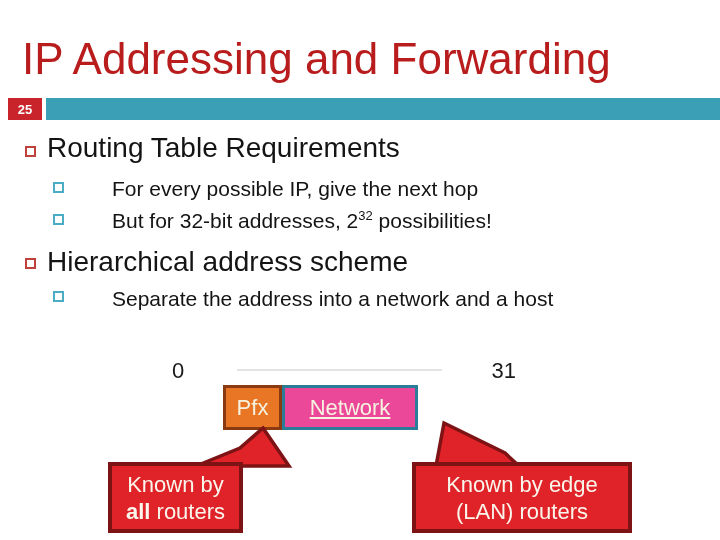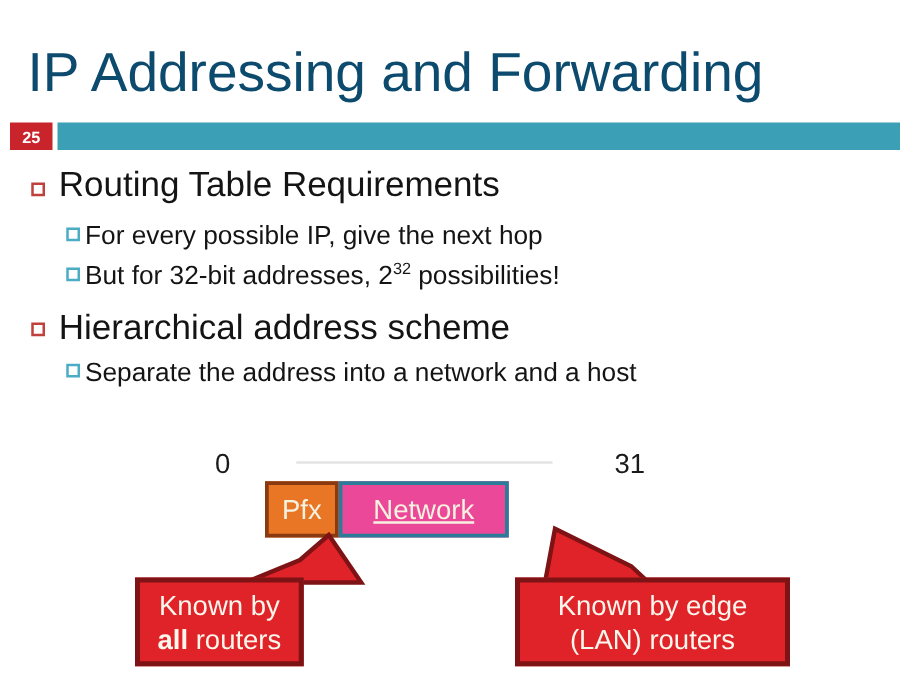--- a/index.html
+++ b/index.html
@@ -23,35 +23,35 @@
   .b-sq{position:absolute;width:11px;height:11px;box-sizing:border-box;background:#fff;}
   .b-sq.lv1{border:2px solid #C0403C;}
   .b-sq.lv2{border:2px solid #4BACC6;}
   .sq1a{left:25px;top:146px;}
   .sq2a{left:53px;top:182px;}
   .sq2b{left:53px;top:214px;}
   .sq1b{left:25px;top:258px;}
   .sq2c{left:53px;top:291px;}
   .b-text{position:absolute;color:#141414;white-space:nowrap;}
   .lv1-text{font-size:28px;line-height:28px;}
-  .lv2-text{font-size:21px;line-height:23px;}
+  .lv2-text{font-size:21px;line-height:23px;margin-left:44px;}
   .r1{left:47px;top:134px;}
   .r2{left:68px;top:177px;}
   .r3{left:68px;top:209px;}
   .r4{left:47px;top:248px;}
   .r5{left:68px;top:287px;}
   .r3 sup{font-size:13px;vertical-align:baseline;position:relative;top:-8px;}
   
   .bit-row{
     position:absolute;left:172px;top:358px;width:344px;
     display:flex;justify-content:space-between;
     font-size:22px;color:#1A1A1A;
   }
   .artifact-line{position:absolute;left:237px;top:369px;width:205px;height:2px;background:#E4E4E4;}
-  .addr-bar{position:absolute;left:184px;top:385px;width:384px;height:45px;display:flex;z-index:1;padding-left:28px;}
+  .addr-bar{position:absolute;left:195px;top:385px;width:384px;height:45px;display:flex;z-index:1;padding-left:28px;}
   .seg{
     box-sizing:border-box;height:45px;display:flex;align-items:center;justify-content:center;
     font-size:22px;color:#F6F2E0;border:3px solid transparent;
   }
   .seg-pfx{width:59px;}
   .seg-network{width:136px;}
   .seg-host{width:135px;}
   .tails{position:absolute;left:0;top:0;width:720px;height:540px;z-index:2;pointer-events:none;}
   .callout{
     position:absolute;top:462px;height:71px;box-sizing:border-box;border:4px solid #7D1315;
@@ -59,21 +59,21 @@
     color:#FAF6EC;font-size:22px;line-height:27px;text-align:center;z-index:3;white-space:nowrap;
   }
   .callout-left{left:108px;width:135px;}
   .callout-right{left:412px;width:220px;}
 </style>
 </head>
 <body>
 
 <div class="slide">
 
-  <div class="title" style="color: #0c4a6e;">IP Addressing and Forwarding</div>
+  <div class="title" style="color: #b91c1c;">IP Addressing and Forwarding</div>
 
   <div class="page-badge" style="background: rgb(201, 36, 43);">25</div>
   <div class="header-bar" style="background: rgb(59, 159, 181);"></div>
 
   <span class="b-sq lv1 sq1a"></span>
   <span class="b-sq lv2 sq2a"></span>
   <span class="b-sq lv2 sq2b"></span>
   <span class="b-sq lv1 sq1b"></span>
   <span class="b-sq lv2 sq2c"></span>
 

